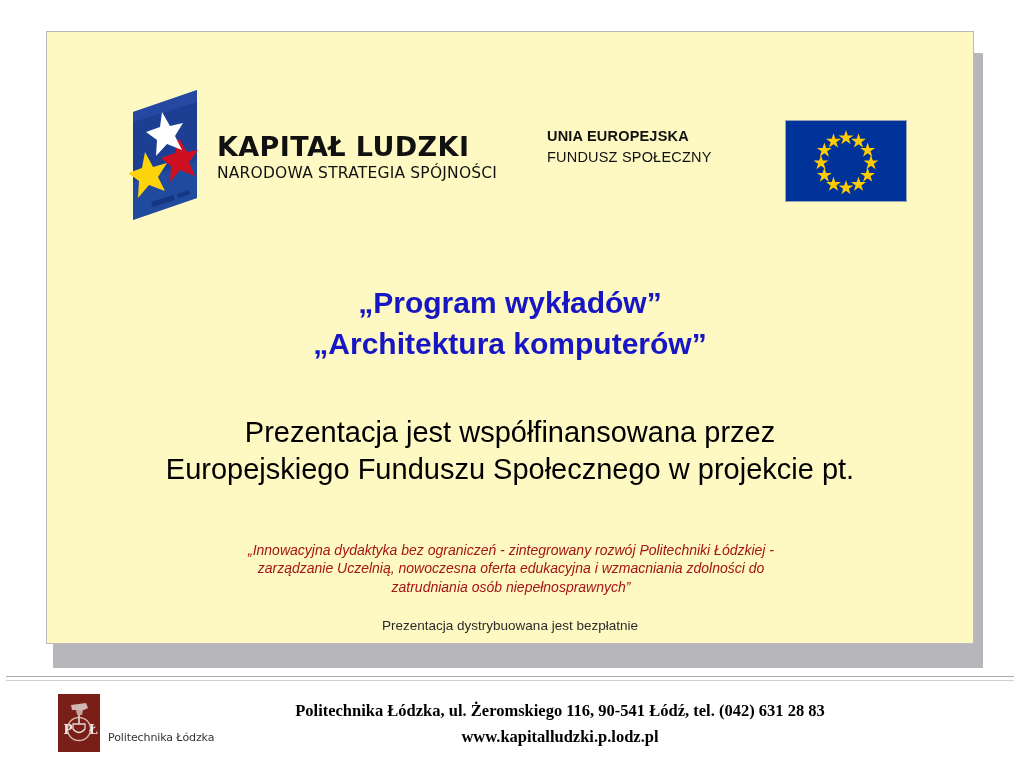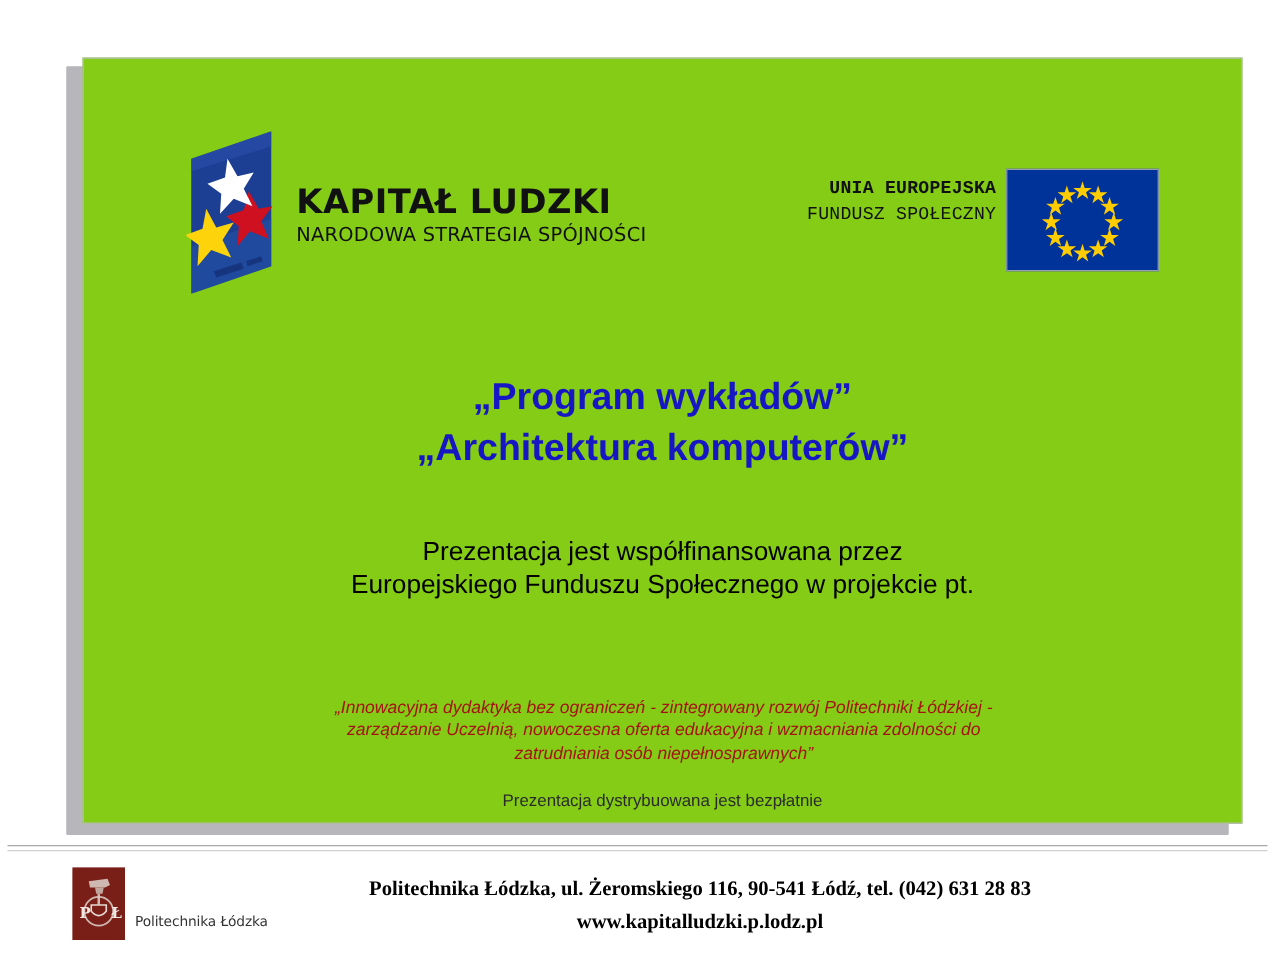--- a/index.html
+++ b/index.html
@@ -22,27 +22,26 @@
     left: 53px;
     top: 53px;
     width: 930px;
     height: 615px;
     background: #b6b6bb;
     border-radius: 1px;
   }
   #slide {
     position: absolute;
     left: 46px;
-    top: 46px;
+    top: 31px;
     width: 928px;
     height: 613px;
-    background: #84cc16;
+    background: #fef9c3;
     border: 1px solid #b9b9be;
     box-sizing: border-box;
-    margin-left: 20px;
   }
 
   
   #logo-row {
     position: absolute;
     left: 0;
     top: 50px;
     width: 100%;
     height: 150px;
   }
@@ -82,22 +81,21 @@
     margin-top: 3px;
     white-space: nowrap;
   }
 
   
   #eu-text {
     position: absolute;
     left: 500px;
     top: 44px;
     width: 230px;
-    text-align: right;
-    font-family: Liberation Mono, monospace;
+    font-family: Liberation Sans, sans-serif;
     color: #111111;
   }
   #eu-line1 {
     font-size: 14.5px;
     font-weight: bold;
     letter-spacing: 0.2px;
     line-height: 1.45;
     white-space: nowrap;
   }
   #eu-line2, #eu-line3 {
@@ -135,21 +133,21 @@
 
   #subtitle-block {
     position: absolute;
     left: 0;
     top: 382px;
     width: 100%;
     text-align: center;
     color: #000000;
     font-family: "Liberation Sans", sans-serif;
     font-weight: normal;
-    font-size: 21px;
+    font-size: 29px;
     line-height: 1.26;
   }
 
   #project-block {
     position: absolute;
     left: 42px;
     top: 509px;
     width: 844px;
     text-align: center;
     color: #a51414;

